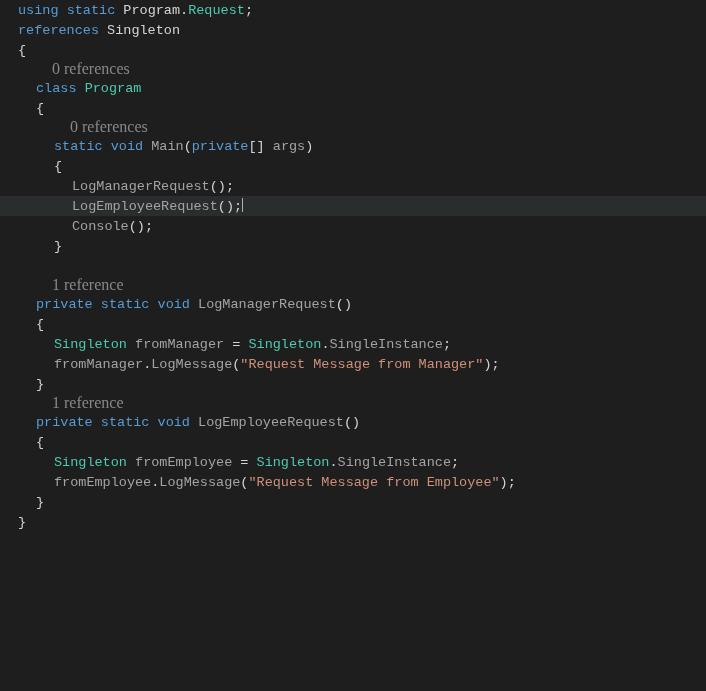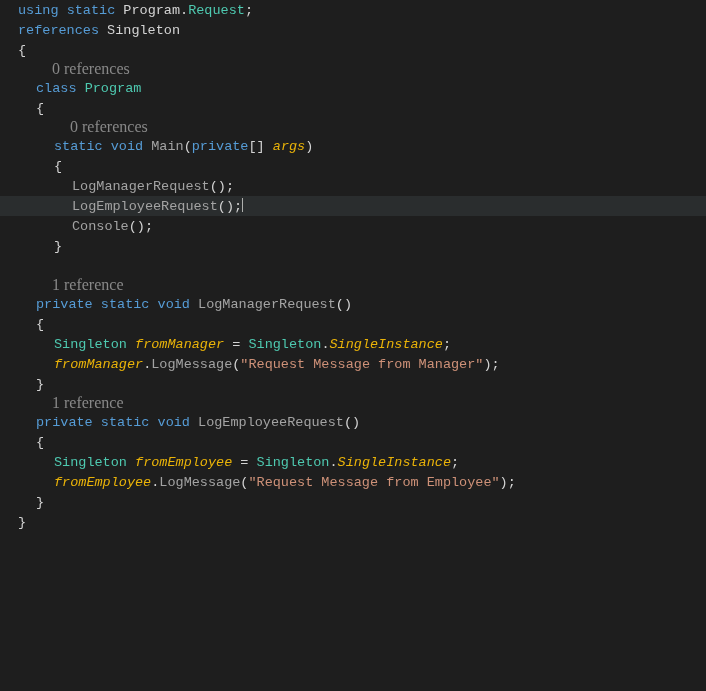--- a/index.html
+++ b/index.html
@@ -52,21 +52,21 @@
       align-items: center;
       white-space: pre;
       padding-left: 4px;
       flex: 1;
     }
     .kw { color: #569cd6; }
     .class-name { color: #4ec9b0; }
     .method { color: #a3a3a3; }
     .string { color: #ce9178; }
     .plain { color: #d4d4d4; }
-    .param { color: #eab308; font-style: italic; }
+    .param { color: #a3a3a3; }
     .ref-line {
       height: 18px;
       display: flex;
       align-items: center;
       padding-left: 52px;
     }
     .ref-text {
       color: #888888;
       font-size: 16px;
       font-family: Liberation Serif, serif;

